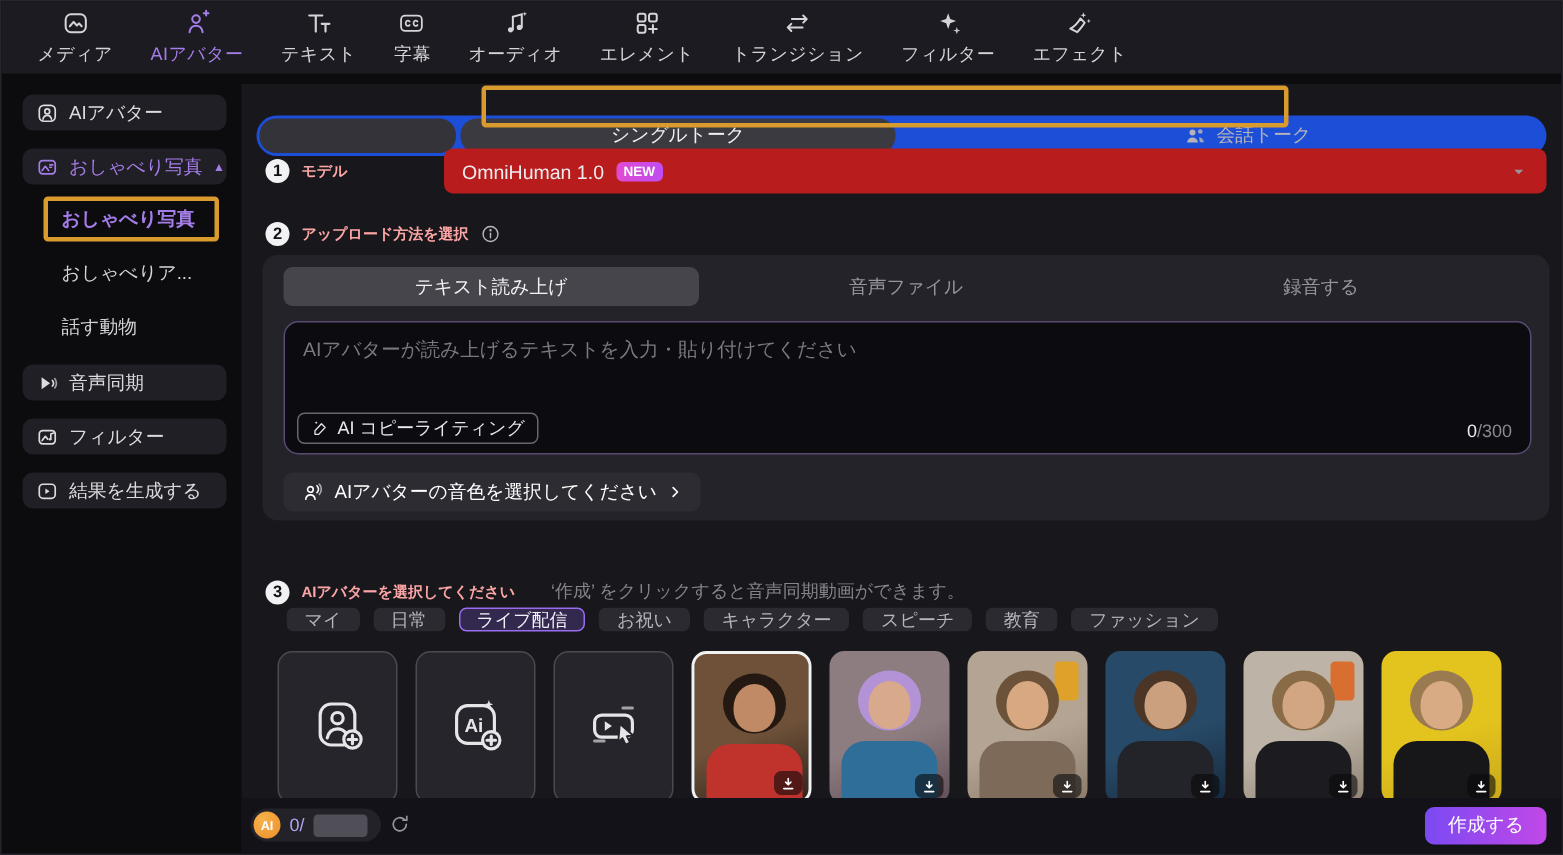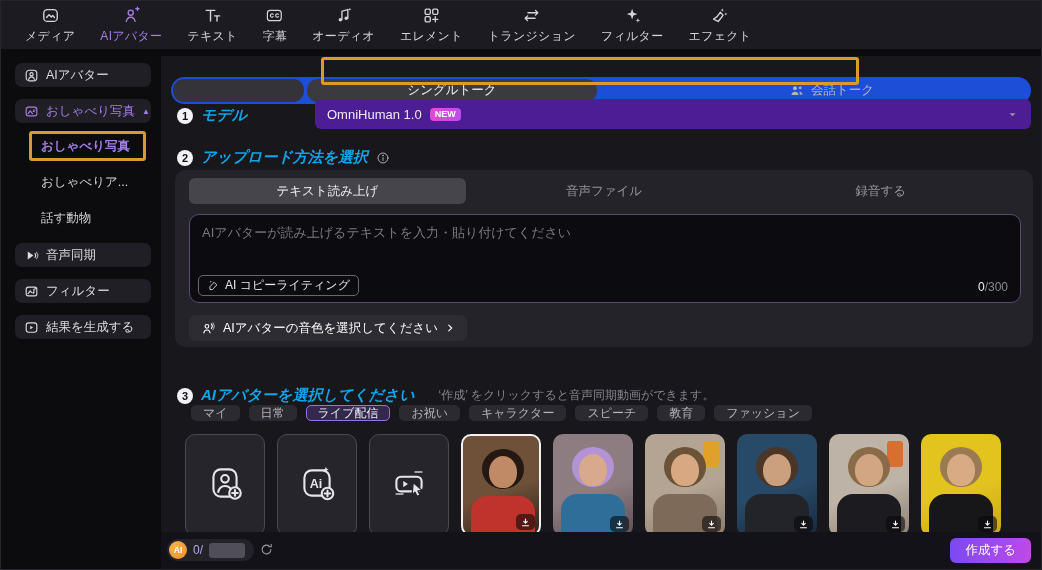--- a/index.html
+++ b/index.html
@@ -39,30 +39,30 @@
   .mode-selected{position:absolute;left:136px;top:2px;width:290px;height:23px;border-radius:11px;
     background:#3b3a41;display:flex;align-items:center;justify-content:center;
     font-size:12.5px;color:#f0f0f2;cursor:pointer;}
   .mode-conv{position:absolute;left:618px;top:0;height:27px;display:flex;align-items:center;gap:6px;
     color:#b5b4ba;font-size:12.5px;cursor:pointer;}
   .mode-conv svg{width:16px;height:16px;}
   
   .step-circle{width:16px;height:16px;border-radius:50%;background:#f2f2f4;color:#111;
     font-size:11px;font-weight:bold;display:flex;align-items:center;justify-content:center;flex:0 0 16px;}
   .step-row{position:absolute;left:16px;display:flex;align-items:center;gap:8px;}
-  .step-label{font-size:15px;font-weight:bold;color:#0ea5e9;white-space:nowrap;font-style:italic;}
+  .step-label{font-size:10px;font-weight:bold;color:#fca5a5;white-space:nowrap;}
   .row-model{top:50px;}
   .row-upload{top:92px;}
   .row-avatar{top:330px;}
   .info-ic{display:flex;color:#b9b8be;}
   .info-ic svg{width:14px;height:14px;}
   .step-note{font-size:12px;color:#85848b;margin-left:16px;white-space:nowrap;}
   
-  .model-select{position:absolute;left:154px;top:43px;right:10px;height:30px;border-radius:6px;
-    background:#4c1d95;display:flex;align-items:center;padding:0 12px;cursor:pointer;}
+  .model-select{position:absolute;left:135px;top:43px;right:10px;height:30px;border-radius:6px;
+    background:#b91c1c;display:flex;align-items:center;padding:0 12px;cursor:pointer;}
   .model-value{font-size:13px;color:#ececef;}
   .new-badge{margin-left:8px;padding:1px 5px 2px;border-radius:4px;font-size:9px;font-weight:bold;color:#fff;
     background:linear-gradient(90deg,#e14ad2,#c04cf0);}
   .model-caret{margin-left:auto;color:#98979e;display:flex;}
   .model-caret svg{width:13px;height:13px;}
   
   .upload-panel{position:absolute;left:14px;right:8px;top:114px;height:177px;border-radius:10px;background:#242329;}
   .up-tabs{position:absolute;left:14px;right:14px;top:8px;height:26px;display:flex;}
   .up-tab{flex:1;display:flex;align-items:center;justify-content:center;font-size:12.5px;
     color:#96959c;border-radius:6px;cursor:pointer;}

